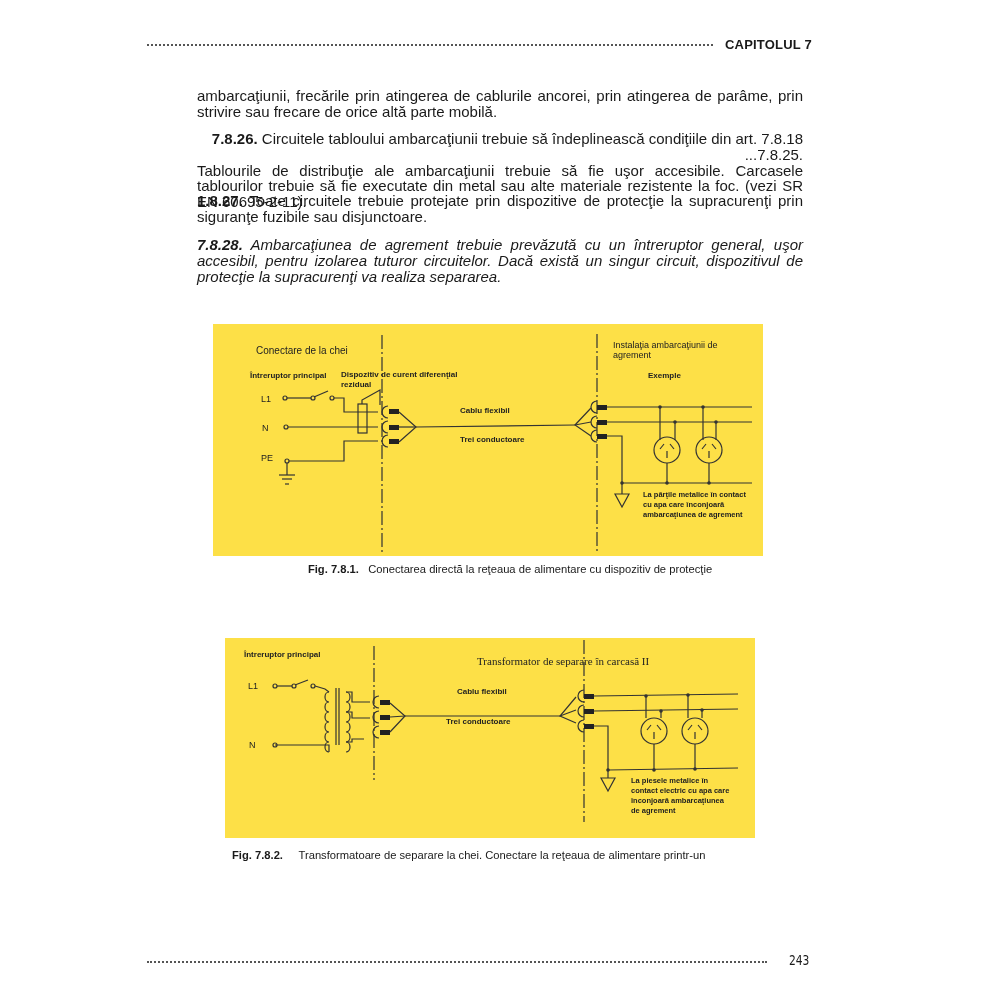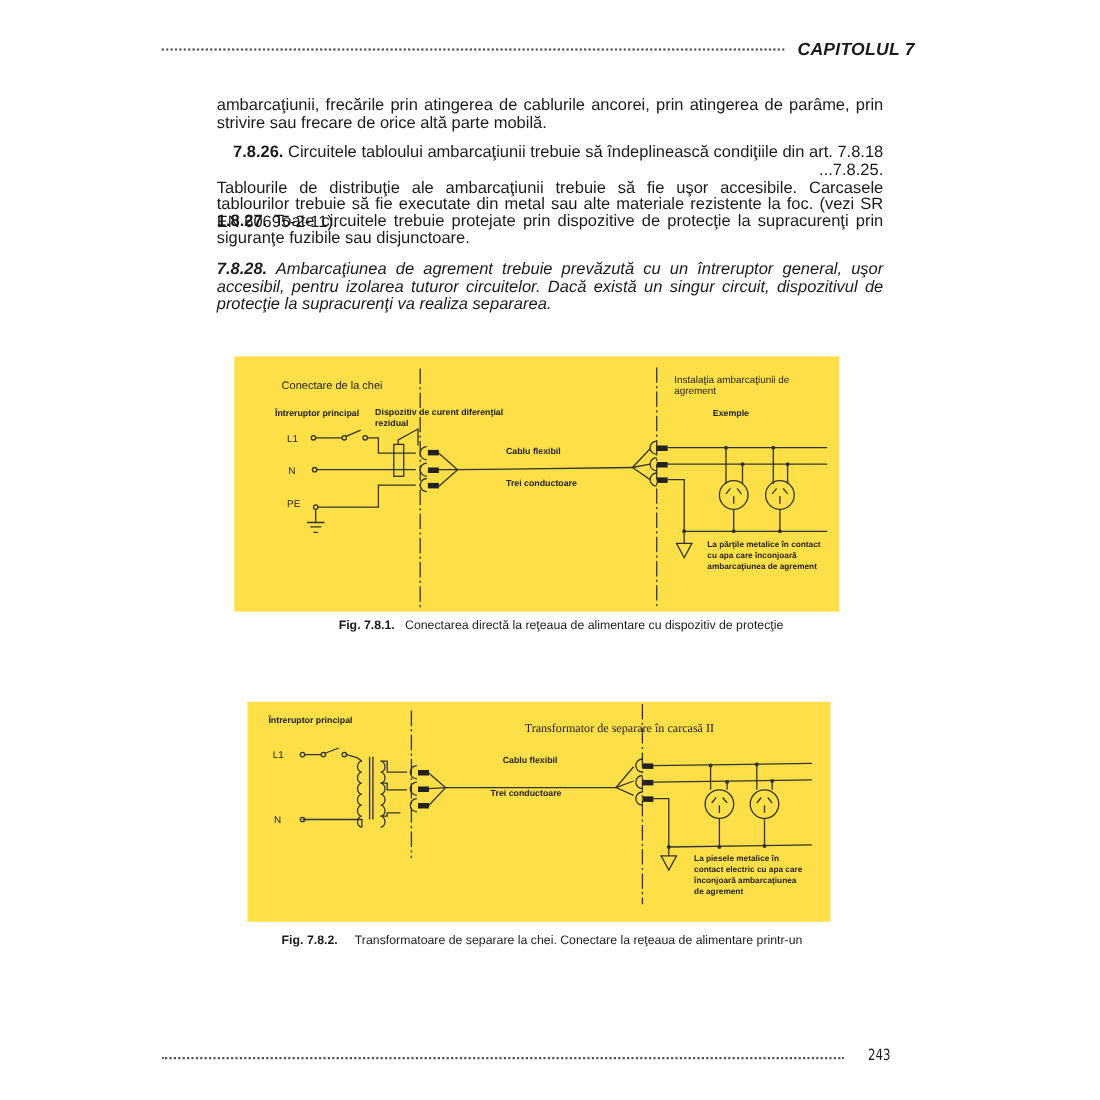--- a/index.html
+++ b/index.html
@@ -1,19 +1,19 @@
 <!DOCTYPE html>
 <html><head>
 <meta charset="utf-8">
 <style>
   html, body { margin:0; padding:0; }
   body { width:1000px; height:1000px; background:#ffffff; position:relative; overflow:hidden;
          font-family:"Liberation Sans", sans-serif; color:#1a1a1a; }
   .hdr-dots { position:absolute; left:147px; top:44px; width:566px; border-top:2px dotted #555; }
-  .hdr-title { position:absolute; left:725px; top:37px; font-weight:bold; font-size:16px; letter-spacing:0.2px;font-style:italic; }
+  .hdr-title { position:absolute; left:725px; top:37px; font-weight:bold; font-size:13px; letter-spacing:0.2px; }
   .ftr-dots { position:absolute; left:147px; top:961px; width:620px; border-top:2px dotted #555; }
   .ftr-num { position:absolute; left:789px; top:952px; font-size:14px; font-family:"DejaVu Sans Condensed","DejaVu Sans", sans-serif; transform:scaleX(0.85); transform-origin:left; }
   .para { position:absolute; left:197px; width:606px; font-size:15px; line-height:15.8px; text-align:justify; }
   .para b { font-weight:bold; }
   .fig { position:absolute; background:#fde047; }
   .fig svg { display:block; }
   .cap { position:absolute; font-size:11.2px; line-height:15px; text-align:center; }
   .cap b { font-weight:bold; }
   .dl { font-family:"Liberation Sans", sans-serif; fill:#222; }
 </style>
@@ -221,18 +221,18 @@
       <text x="477" y="665" font-size="11" font-family="Liberation Serif, serif" fill="#222">Transformator de separare în carcasă II</text>
       <text class="dl" x="457" y="694" font-size="8" font-weight="bold">Cablu flexibil</text>
       <text class="dl" x="446" y="724" font-size="8" font-weight="bold">Trei conductoare</text>
       <text class="dl" x="631" y="783" font-size="7.5" font-weight="bold">La piesele metalice în</text>
       <text class="dl" x="631" y="793" font-size="7.5" font-weight="bold">contact electric cu apa care</text>
       <text class="dl" x="631" y="803" font-size="7.5" font-weight="bold">înconjoară ambarcaţiunea</text>
       <text class="dl" x="631" y="813" font-size="7.5" font-weight="bold">de agrement</text>
     </g>
   </svg>
 </div>
-<div class="cap" style="left:256px; top:848px; width:500px; text-align:left;">
+<div class="cap" style="left:232px; top:848px; width:500px; text-align:left;">
   <div><b>Fig. 7.8.2.</b>&nbsp;&nbsp;&nbsp;&nbsp;&nbsp;<span>Transformatoare de separare la chei. Conectare la reţeaua de alimentare printr-un</span></div>
 </div>
 
 <div class="ftr-dots"></div>
 <div class="ftr-num">243</div>
 
 </body></html>

